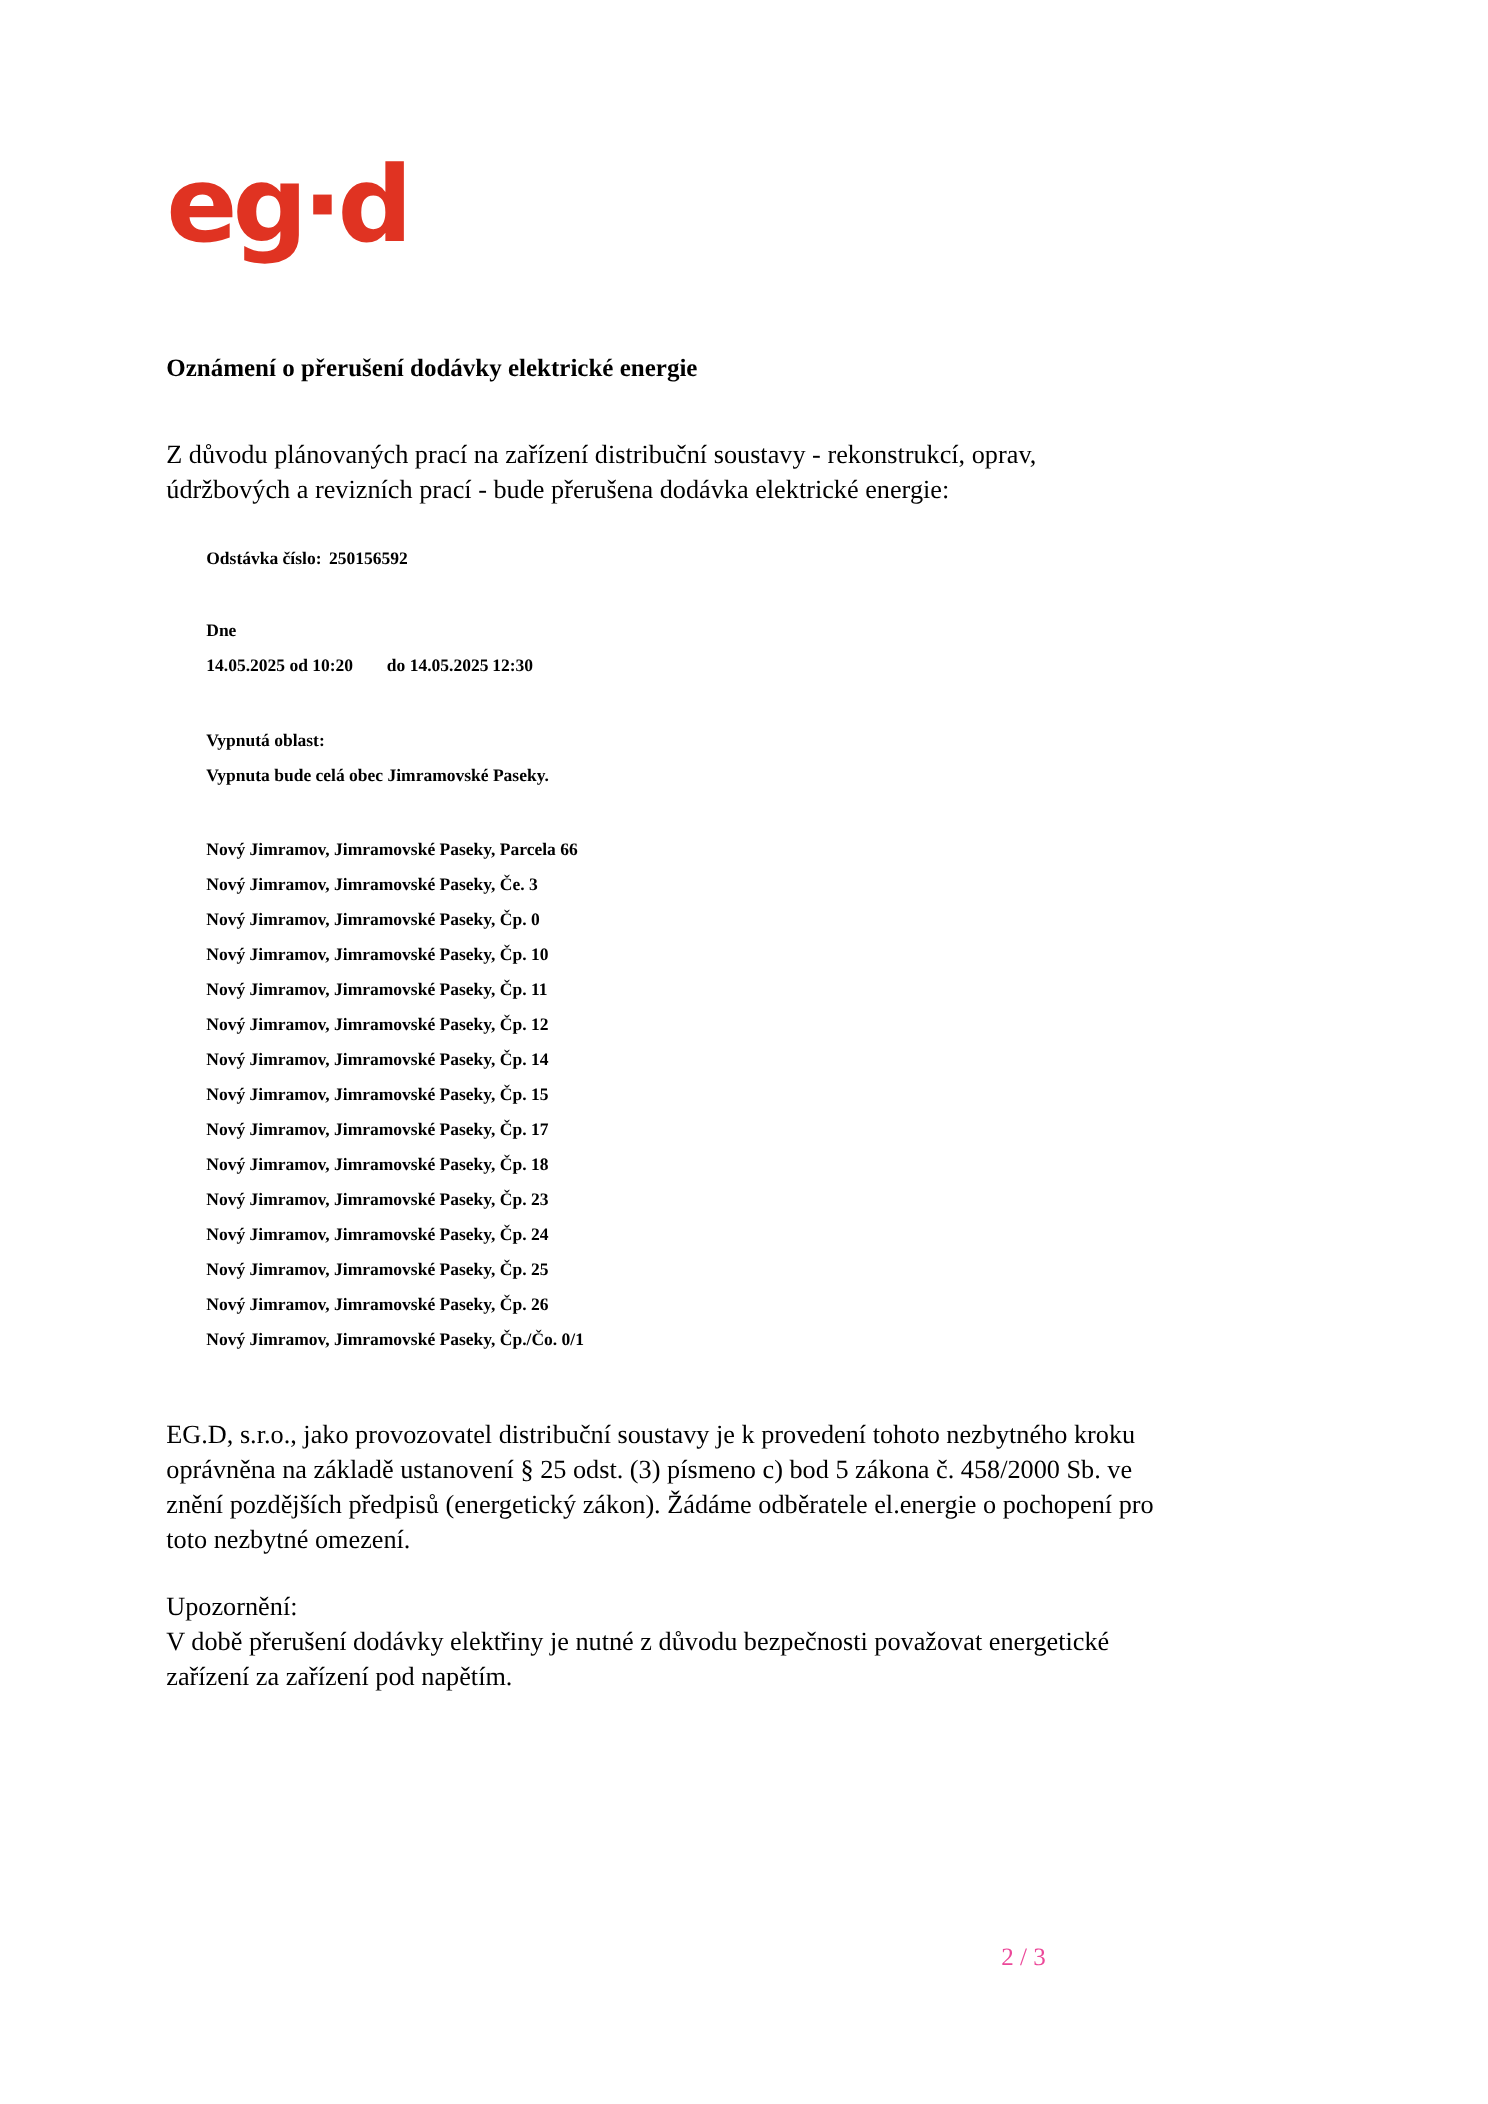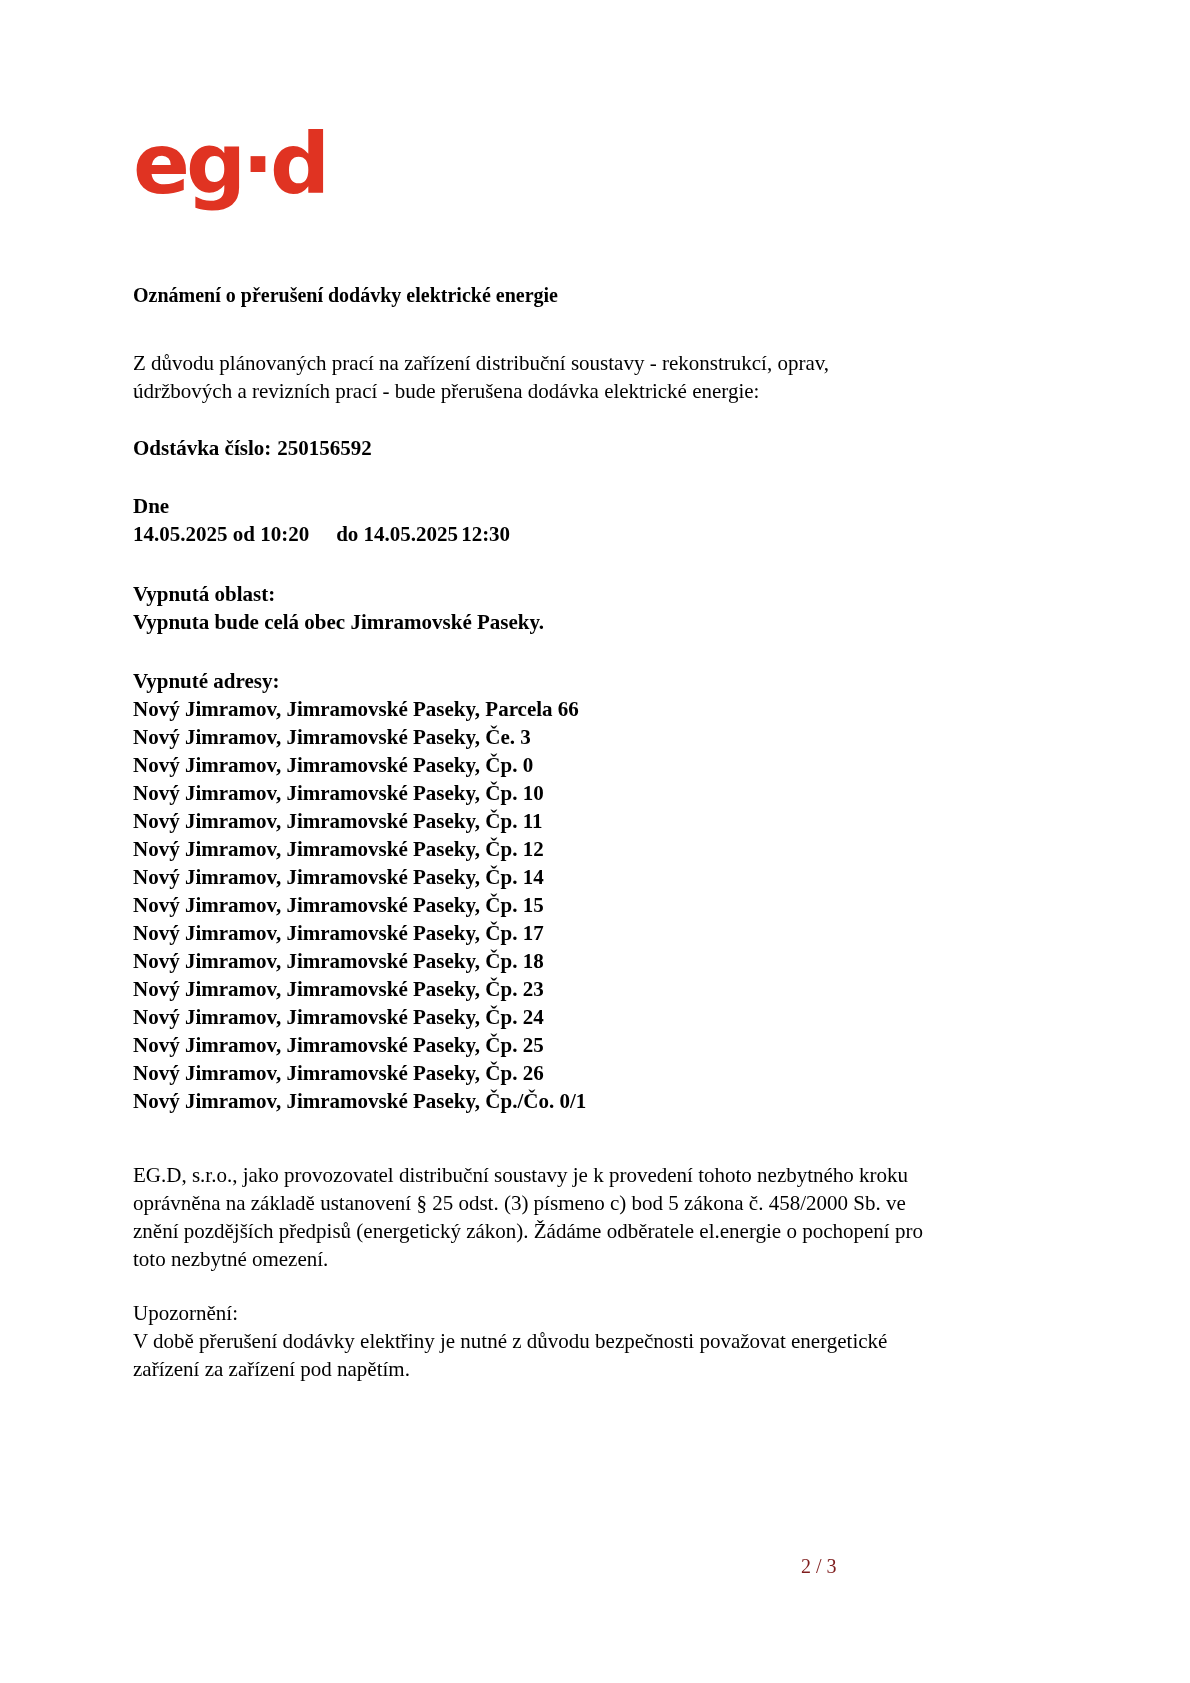--- a/index.html
+++ b/index.html
@@ -31,41 +31,42 @@
     line-height: 34px;
     font-weight: bold;
   }
   .body-text {
     font-size: 21px;
     line-height: 28px;
     font-weight: normal;
     white-space: pre-line;
   }
   .bold-line {
-    font-size: 21px;
+    font-size: 14px;
     line-height: 28px;
     font-weight: bold;
+    margin-left: 32px;
   }
   .intro      { margin-top: 37px; }
   .outage     { margin-top: 29px; }
   .date-block { margin-top: 30px; }
   .area-block { margin-top: 32px; }
   .addr-block { margin-top: 31px; }
   .legal      { margin-top: 46px; }
   .notice-block { margin-top: 26px; }
   .outage-label { margin-right: 6px; }
   .date-gap { display: inline-block; width: 27px; }
   .time-to  { margin-left: 3px; }
   .page-number {
     position: absolute;
     left: 801px;
     top: 1553px;
     font-size: 20px;
     line-height: 26px;
-    color: #7f1d1d;
+    color: #ec4899;
   }
 </style>
 </head>
 <body>
 
 <div class="page">
   <div class="content">
 
     <div class="logo">eg·d</div>
 
@@ -80,21 +81,20 @@
       <div class="bold-line">Dne</div>
       <div class="bold-line"><span>14.05.2025 od 10:20</span><span class="date-gap"></span><span>do 14.05.2025</span><span class="time-to">12:30</span></div>
     </div>
 
     <div class="area-block">
       <div class="bold-line">Vypnutá oblast:</div>
       <div class="bold-line">Vypnuta bude celá obec Jimramovské Paseky.</div>
     </div>
 
     <div class="addr-block">
-      <div class="bold-line">Vypnuté adresy:</div>
       <div>
           <div class="bold-line">Nový Jimramov, Jimramovské Paseky, Parcela 66</div>
           <div class="bold-line">Nový Jimramov, Jimramovské Paseky, Če. 3</div>
           <div class="bold-line">Nový Jimramov, Jimramovské Paseky, Čp. 0</div>
           <div class="bold-line">Nový Jimramov, Jimramovské Paseky, Čp. 10</div>
           <div class="bold-line">Nový Jimramov, Jimramovské Paseky, Čp. 11</div>
           <div class="bold-line">Nový Jimramov, Jimramovské Paseky, Čp. 12</div>
           <div class="bold-line">Nový Jimramov, Jimramovské Paseky, Čp. 14</div>
           <div class="bold-line">Nový Jimramov, Jimramovské Paseky, Čp. 15</div>
           <div class="bold-line">Nový Jimramov, Jimramovské Paseky, Čp. 17</div>

